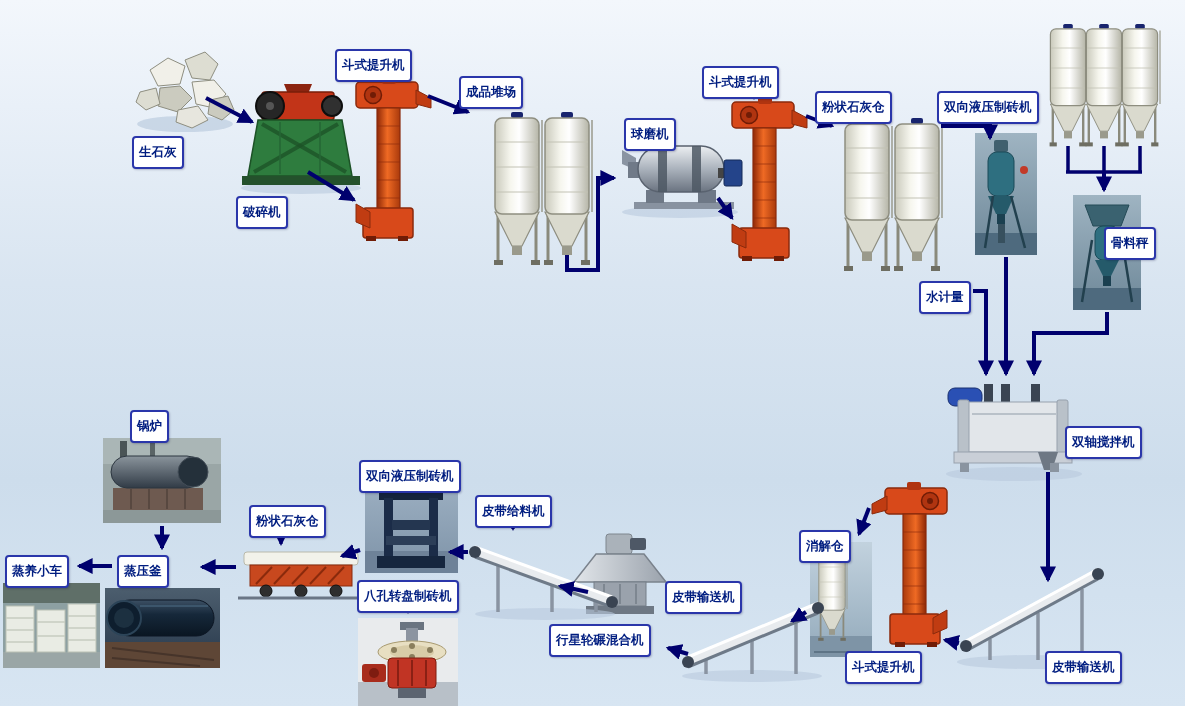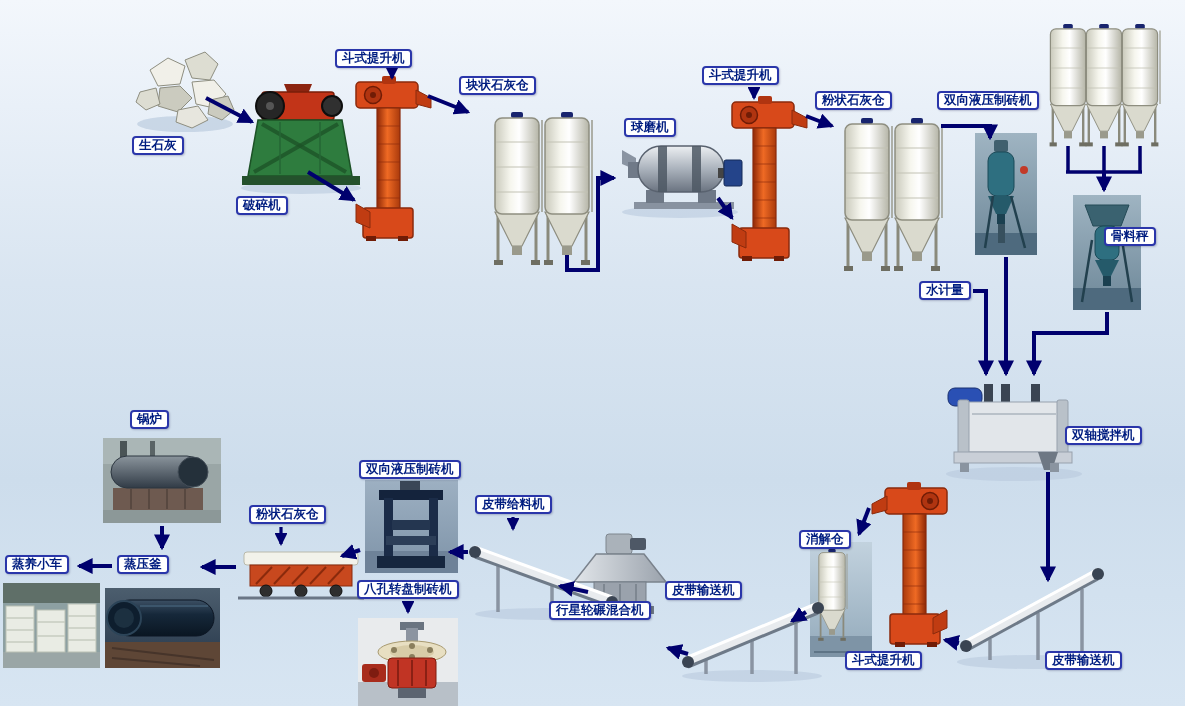--- a/index.html
+++ b/index.html
@@ -6,21 +6,21 @@
   html,body{margin:0;padding:0;background:#fff;}
   #stage{
     position:relative;width:1185px;height:706px;overflow:hidden;
     background:linear-gradient(180deg,#f3f7fc 0%,#e9f0f8 15%,#d9e5f1 40%,#cdddec 68%,#d7e5f2 100%);
     font-family:"Liberation Sans","DejaVu Sans",sans-serif;
   }
   #art{position:absolute;left:0;top:0;}
   .lbl{
     position:absolute;background:#ffffff;border:2px solid #2a36aa;border-radius:4px;
     color:#001d80;font-weight:bold;font-size:12.5px;line-height:15px;
-    padding:0 5px;white-space:nowrap;box-shadow:1px 1px 2px rgba(0,0,60,.22);
+    padding:7px 5px;white-space:nowrap;box-shadow:1px 1px 2px rgba(0,0,60,.22);
   }
   .fl{fill:none;stroke:#00006e;stroke-width:4;marker-end:url(#ah);}
   .fl2{fill:none;stroke:#00006e;stroke-width:3.2;marker-end:url(#ah);}
   .cl{fill:none;stroke:#00006e;stroke-width:3.5;}
   .erung{stroke:#8a2a0c;stroke-width:1;opacity:.65;}
 </style>
 </head>
 <body>
 
 <div id="stage">
@@ -387,33 +387,33 @@
     <path class="fl2" d="M754,87 L754,98"></path>
     <path class="fl2" d="M281,527 L281,544"></path>
     <path class="fl2" d="M408,601 L408,612"></path>
     <path class="fl2" d="M513,517 L513,529"></path>
   </g>
 </svg>
 
 <div class="lbl" style="left:132px;top:136px">生石灰</div>
 <div class="lbl" style="left:236px;top:196px">破碎机</div>
 <div class="lbl" style="left:335px;top:49px">斗式提升机</div>
-<div class="lbl" style="left:459px;top:76px">块状石灰仓</div>
+<div class="lbl" style="left:459px;top:76px">成品堆场</div>
 <div class="lbl" style="left:624px;top:118px">球磨机</div>
 <div class="lbl" style="left:702px;top:66px">斗式提升机</div>
 <div class="lbl" style="left:815px;top:91px">粉状石灰仓</div>
 <div class="lbl" style="left:937px;top:91px">双向液压制砖机</div>
 <div class="lbl" style="left:1104px;top:227px">骨料秤</div>
 <div class="lbl" style="left:919px;top:281px">水计量</div>
 <div class="lbl" style="left:1065px;top:426px">双轴搅拌机</div>
 <div class="lbl" style="left:1045px;top:651px">皮带输送机</div>
 <div class="lbl" style="left:845px;top:651px">斗式提升机</div>
 <div class="lbl" style="left:799px;top:530px">消解仓</div>
 <div class="lbl" style="left:665px;top:581px">皮带输送机</div>
-<div class="lbl" style="left:549px;top:601px">行星轮碾混合机</div>
+<div class="lbl" style="left:549px;top:624px">行星轮碾混合机</div>
 <div class="lbl" style="left:475px;top:495px">皮带给料机</div>
 <div class="lbl" style="left:359px;top:460px">双向液压制砖机</div>
 <div class="lbl" style="left:357px;top:580px">八孔转盘制砖机</div>
 <div class="lbl" style="left:249px;top:505px">粉状石灰仓</div>
 <div class="lbl" style="left:117px;top:555px">蒸压釜</div>
 <div class="lbl" style="left:130px;top:410px">锅炉</div>
 <div class="lbl" style="left:5px;top:555px">蒸养小车</div>
 
 </div>
 

